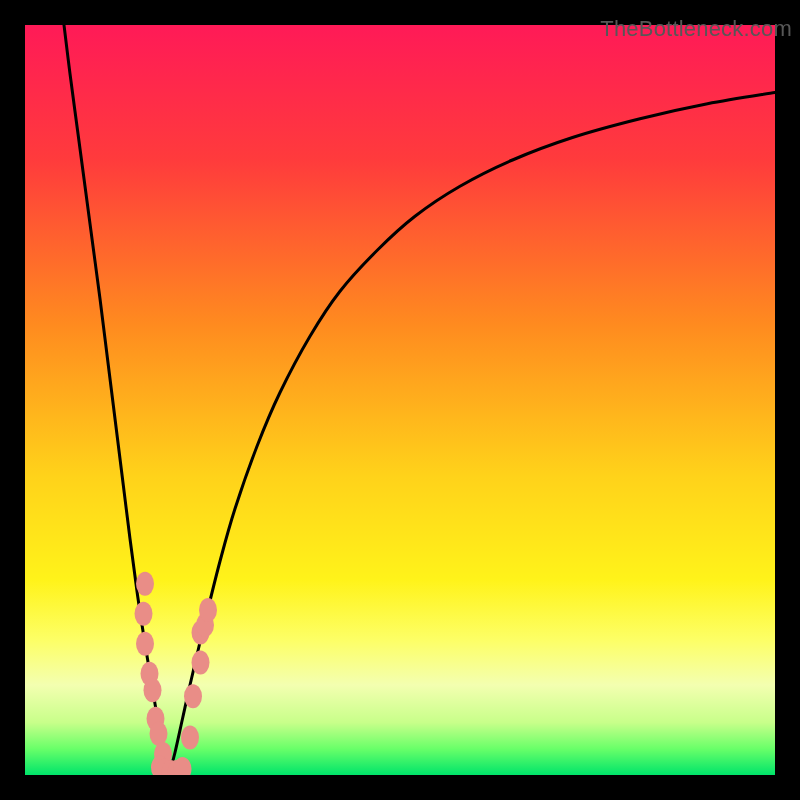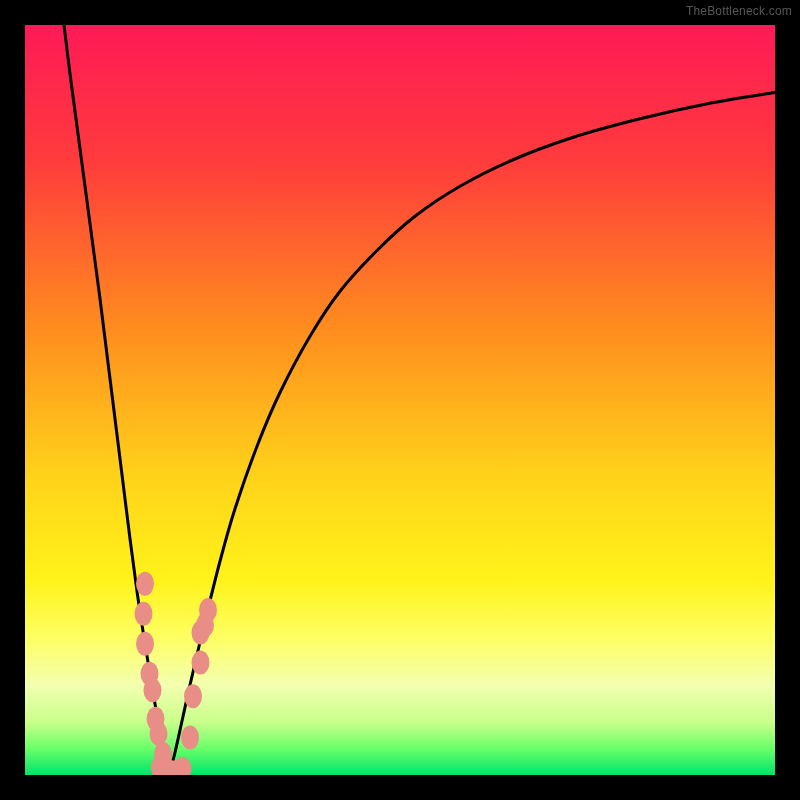--- a/index.html
+++ b/index.html
@@ -11,24 +11,24 @@
     font-family: Arial, Helvetica, sans-serif;
   }
   .frame {
     width: 800px;
     height: 800px;
     background: #000;
     position: relative;
   }
   .watermark {
     position: absolute;
-    top: 4px;
+    top: 16px;
     right: 8px;
     color: #575757;
-    font-size: 12px;
+    font-size: 22px;
     font-weight: 500;
     letter-spacing: 0.2px;
     z-index: 5;
   }
   .plot-area {
     position: absolute;
     left: 25px;
     top: 25px;
     width: 750px;
     height: 750px;

